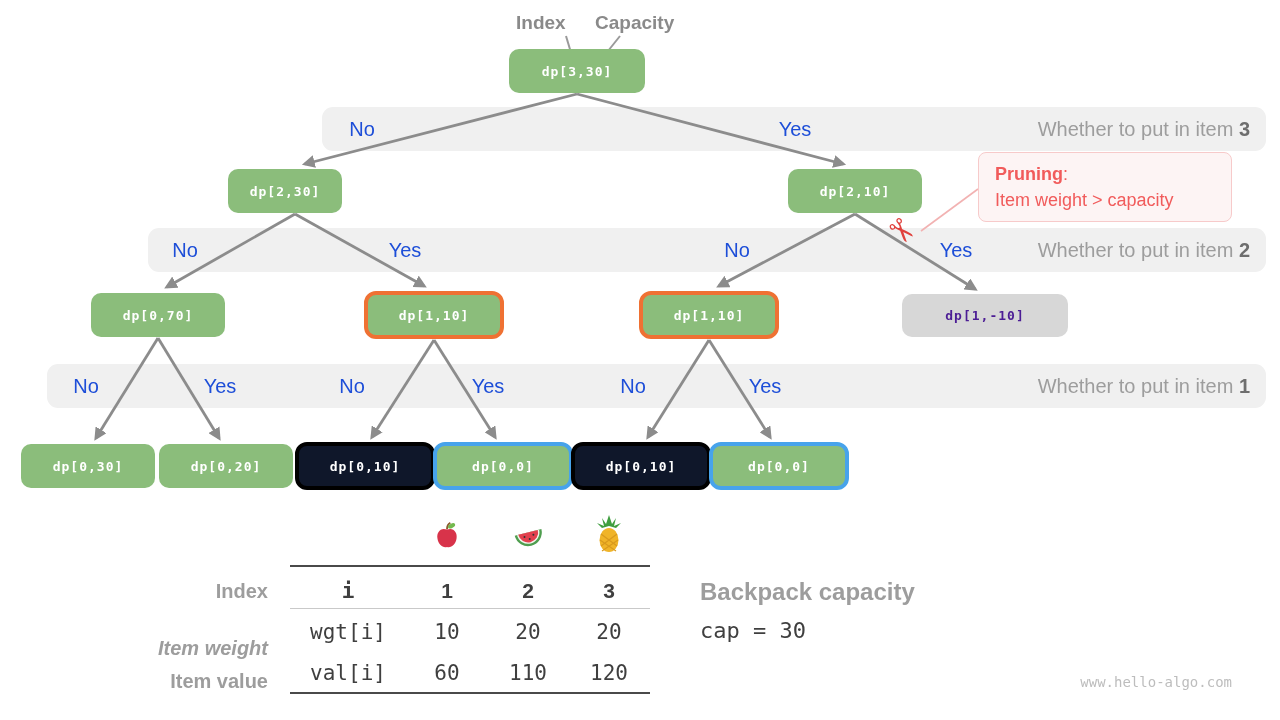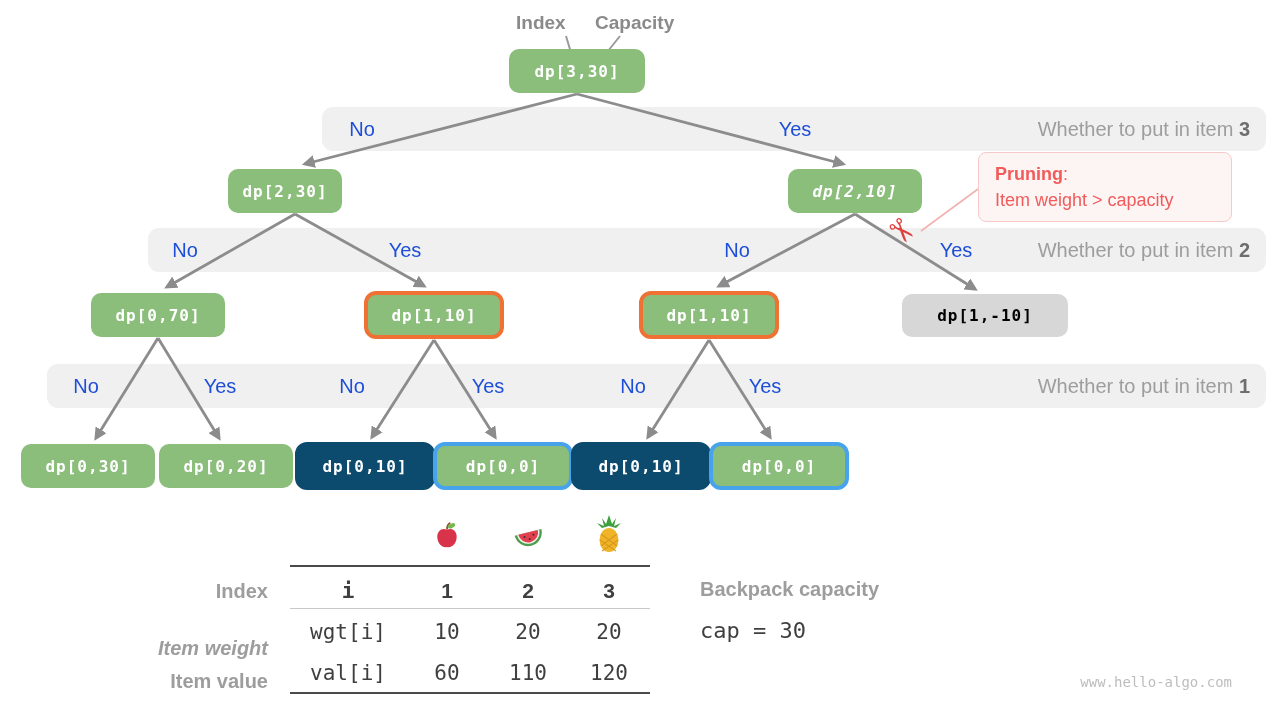--- a/index.html
+++ b/index.html
@@ -13,45 +13,45 @@
   .band-choice{position:absolute;top:0;line-height:44px;font-size:20px;color:#1d4ed8;
                transform:translateX(-50%);white-space:nowrap;}
   .band-question{position:absolute;top:0;right:16px;line-height:44px;font-size:20px;
                  color:#9d9d9d;white-space:nowrap;}
   .band-question b{color:#6e6e6e;font-weight:bold;}
   
   #edges{position:absolute;left:0;top:0;z-index:2;pointer-events:none;}
   
   .node{position:absolute;z-index:3;display:flex;align-items:center;justify-content:center;
         border-radius:10px;font-family:"DejaVu Sans Mono","Liberation Mono",monospace;
-        font-weight:bold;font-size:16px;letter-spacing:1px;box-sizing:border-box;text-align:right;}
+        font-weight:bold;font-size:13px;letter-spacing:1px;box-sizing:border-box;text-align:right;}
   .node.green{background:#8bbd7b;color:#ffffff;}
-  .node.gray{background:#d7d7d7;color:#000000;font-weight:bold;}
+  .node.gray{background:#d7d7d7;color:#4c1d95;font-weight:bold;}
   .node.orange{background:#8bbd7b;color:#ffffff;border:4px solid #ef7133;border-radius:12px;}
-  .node.purple{background:#0c4a6e;color:#ffffff;border:4px solid #0c4a6e;border-radius:12px;}
+  .node.purple{background:#0f172a;color:#ffffff;border:4px solid #000000;border-radius:12px;}
   .node.blue{background:#8bbd7b;color:#ffffff;border:4px solid #47a3eb;border-radius:12px;}
   
   .pruning-box{position:absolute;left:978px;top:152px;width:254px;height:70px;z-index:4;
                background:#fdf4f4;border:1.5px solid #f7caca;border-radius:8px;
                box-sizing:border-box;padding:8px 0 0 16px;}
   .pruning-title{font-size:18px;color:#f15b5b;line-height:26px;}
   .pruning-title b{font-weight:bold;}
   .pruning-body{font-size:18px;color:#f15b5b;line-height:26px;}
   .scissors{position:absolute;left:888px;top:212px;z-index:5;font-size:32px;color:#e0403c;
             transform:rotate(48deg);font-family:"DejaVu Sans",sans-serif;}
   
   .tbl-label{position:absolute;right:1012px;width:240px;text-align:right;font-size:20px;
              font-weight:bold;color:#9d9d9d;line-height:26px;}
   .tbl-cell{position:absolute;width:84px;text-align:center;font-size:21px;color:#3f3f3f;
             font-family:"DejaVu Sans Mono","Liberation Mono",monospace;line-height:26px;}
   .tbl-cell.sansbold{font-family:"Liberation Sans","DejaVu Sans",sans-serif;font-weight:bold;}
   .tbl-cell.monobold{font-weight:bold;}
   .tbl-line{position:absolute;left:290px;width:360px;background:#4a4a4a;}
   .tbl-line.thin{background:#c9c9c9;}
-  .cap-label{position:absolute;left:700px;top:578px;font-size:20px;font-weight:bold;color:#9d9d9d;}
+  .cap-label{position:absolute;left:700px;top:578px;font-size:24px;font-weight:bold;color:#9d9d9d;}
   .cap-value{position:absolute;left:700px;top:618px;font-size:22px;color:#3f3f3f;
              font-family:"DejaVu Sans Mono","Liberation Mono",monospace;}
   .watermark{position:absolute;right:48px;top:674px;font-size:14px;color:#bdbdbd;
              font-family:"DejaVu Sans Mono","Liberation Mono",monospace;}
   .fruit{position:absolute;z-index:1;}
 </style>
 </head>
 <body>
 
 <div id="canvas">
@@ -104,21 +104,21 @@
     <line x1="434" y1="340" x2="372" y2="437" stroke="#8c8c8c" stroke-width="2.8" marker-end="url(#arrow)"></line>
     <line x1="434" y1="340" x2="495" y2="437" stroke="#8c8c8c" stroke-width="2.8" marker-end="url(#arrow)"></line>
     <line x1="709" y1="340" x2="648" y2="437" stroke="#8c8c8c" stroke-width="2.8" marker-end="url(#arrow)"></line>
     <line x1="709" y1="340" x2="770" y2="437" stroke="#8c8c8c" stroke-width="2.8" marker-end="url(#arrow)"></line>
 
     <line x1="921" y1="231" x2="978" y2="189" stroke="#f2b2b2" stroke-width="1.6"></line>
   </svg>
 
   <div class="node green" style="left:509px;top:49px;width:136px;height:44px;">dp[3,30]</div>
   <div class="node green" style="left:228px;top:169px;width:114px;height:44px;">dp[2,30]</div>
-  <div class="node green" style="left:788px;top:169px;width:134px;height:44px;font-style:italic;">dp[2,10]</div>
+  <div class="node green" style="left:788px;top:169px;width:134px;height:44px;">dp[2,10]</div>
   <div class="node green" style="left:91px;top:293px;width:134px;height:44px;">dp[0,70]</div>
   <div class="node orange" style="left:364px;top:291px;width:140px;height:48px;">dp[1,10]</div>
   <div class="node orange" style="left:639px;top:291px;width:140px;height:48px;">dp[1,10]</div>
   <div class="node gray" style="left:902px;top:294px;width:166px;height:43px;">dp[1,-10]</div>
   <div class="node green" style="left:21px;top:444px;width:134px;height:44px;">dp[0,30]</div>
   <div class="node green" style="left:159px;top:444px;width:134px;height:44px;">dp[0,20]</div>
   <div class="node purple" style="left:295px;top:442px;width:140px;height:48px;">dp[0,10]</div>
   <div class="node blue" style="left:433px;top:442px;width:140px;height:48px;">dp[0,0]</div>
   <div class="node purple" style="left:571px;top:442px;width:140px;height:48px;">dp[0,10]</div>
   <div class="node blue" style="left:709px;top:442px;width:140px;height:48px;">dp[0,0]</div>

